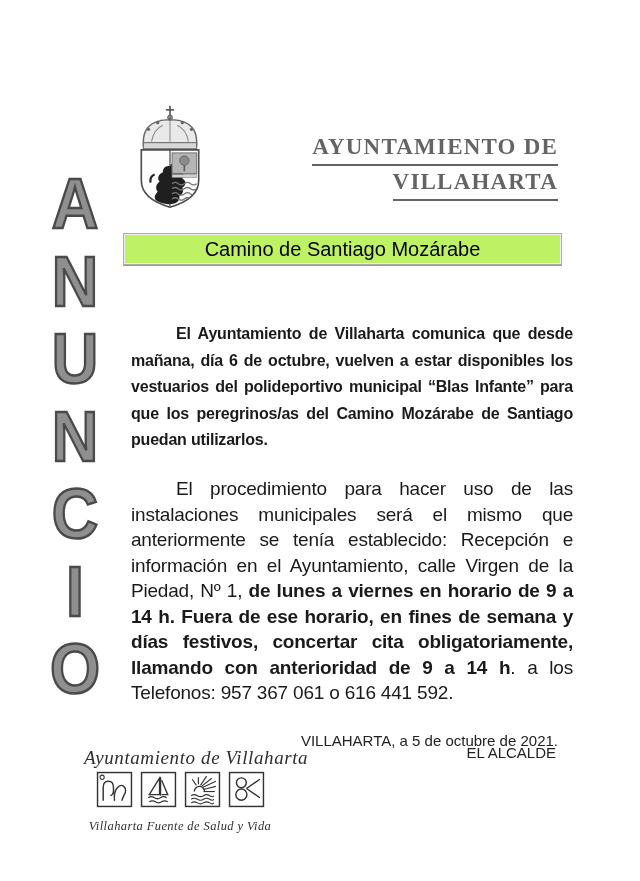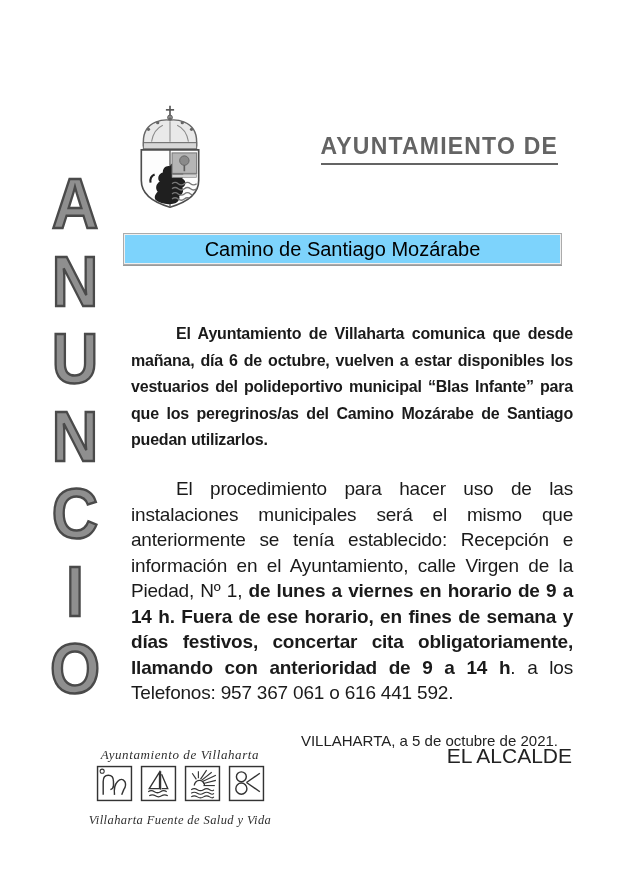--- a/index.html
+++ b/index.html
@@ -21,44 +21,44 @@
     transform:scaleX(0.92);
   }
   
   .crest{position:absolute;left:129px;top:104px;width:82px;height:106px;}
   
   .title{
     position:absolute;top:131px;left:260px;right:82px;
     text-align:right;color:#646464;font-weight:700;
     font-size:23px;letter-spacing:1.2px;line-height:30px;
   }
-  .title .tline{display:inline-block;border-bottom:2px solid #646464;padding-bottom:2px;}
+  .title .tline{display:inline-block;border-bottom:2px solid #646464;padding-bottom:2px;font-family:Liberation Serif, serif;}
   
   .banner{
     position:absolute;left:123px;top:233px;width:437px;height:30px;
-    background:#7dd3fc;
+    background:#bef264;
     border:1px solid #ababab;
     box-shadow:0 1px 0 #9a9a9a, inset 0 0 0 1px #efefef;
     text-align:center;
   }
   .banner span{font-size:20px;line-height:30px;color:#000;}
   
   .para{
     position:absolute;left:115px;width:442px;margin:16px;
     text-align:justify;text-indent:45px;color:#1a1a1a;
   }
   .p1{top:305px;font-weight:700;font-size:16px;line-height:26.5px;letter-spacing:-0.2px;}
   .p2{top:460px;font-weight:400;font-size:19px;line-height:25.5px;letter-spacing:-0.2px;}
   .p2 b{font-weight:700;}
   
   .date{position:absolute;top:711px;right:82px;font-size:15px;color:#222;margin-top:21px;}
-  .signer{position:absolute;top:744px;right:68px;font-size:21px;color:#222;}
+  .signer{position:absolute;top:744px;right:84px;font-size:15px;color:#222;}
   
   .footer-logo{position:absolute;left:84px;top:747px;width:192px;text-align:center;color:#2e2e2e;}
-  .flg-top{font-family:"Liberation Serif","DejaVu Serif",serif;font-style:italic;font-size:13px;letter-spacing:0.6px;white-space:nowrap;}
+  .flg-top{font-family:"Liberation Serif","DejaVu Serif",serif;font-style:italic;font-size:19px;letter-spacing:0.6px;white-space:nowrap;}
   .flg-icons{display:flex;justify-content:center;gap:7px;margin-top:2px;}
   .flg-icons svg{display:block;}
   .flg-bottom{font-family:"Liberation Serif","DejaVu Serif",serif;font-style:italic;font-size:12.5px;letter-spacing:0.4px;margin-top:11px;white-space:nowrap;}
 </style>
 </head>
 <body>
 
 <div class="page">
 
   <div class="anuncio">
@@ -107,20 +107,21 @@
         <path d="M42 77 q3 -2.5 6 0 t6 0 t6 0 t6 0"></path>
         <path d="M42 82 q3 -2.5 6 0 t6 0 t6 0 t6 0"></path>
         <path d="M42 87 q3 -2.5 6 0 t6 0 t6 0 t6 0"></path>
         <path d="M42 92 q3 -2.5 6 0 t6 0 t6 0 t6 0"></path>
       </g>
     </g>
   </svg>
 
   <div class="title">
     <div><span class="tline">AYUNTAMIENTO DE</span></div>
+    <div><span class="tline">VILLAHARTA</span></div>
   </div>
 
   <div class="banner">
     <span>Camino de Santiago Mozárabe</span>
   </div>
 
   <p class="para p1">El Ayuntamiento de Villaharta comunica que desde mañana, día 6 de octubre, vuelven a estar disponibles los vestuarios del polideportivo municipal “Blas Infante” para que los peregrinos/as del Camino Mozárabe de Santiago puedan utilizarlos.</p>
 
   <p class="para p2"><span>El procedimiento para hacer uso de las instalaciones municipales será el mismo que anteriormente se tenía establecido: Recepción e información en el Ayuntamiento, calle Virgen de la Piedad, Nº 1, </span><b>de lunes a viernes en horario de 9 a 14 h. Fuera de ese horario, en fines de semana y días festivos, concertar cita obligatoriamente, llamando con anterioridad de 9 a 14 h</b><span>. a los Telefonos: 957 367 061 o 616 441 592.</span></p>
 

